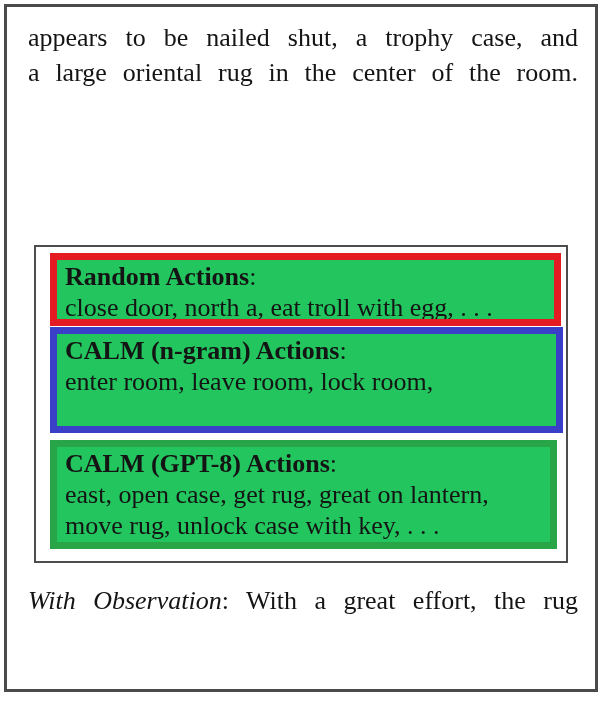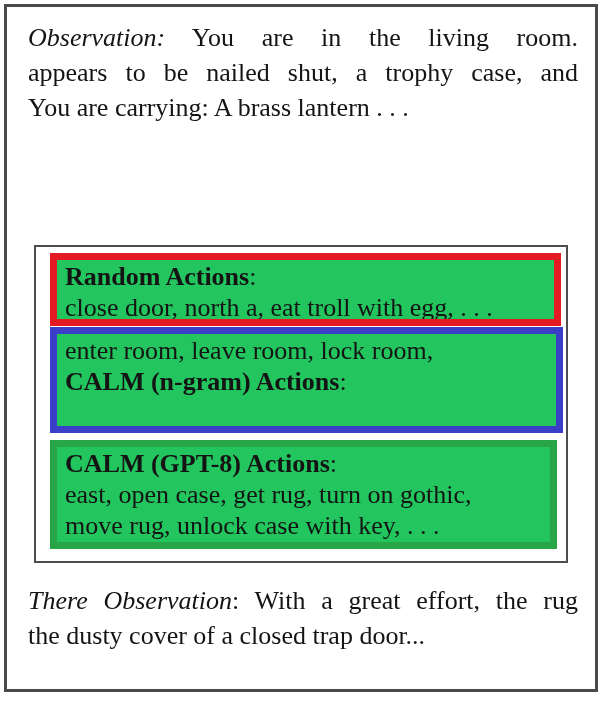--- a/index.html
+++ b/index.html
@@ -53,41 +53,39 @@
   .abox.gpt2   { top: 433px; width: 477px; height: 94px; border: 7px solid var(--gpt2_border, #28a547); }
   .bline { font-size: 26px; line-height: 31px; }
   .bline .b { font-weight: bold; }
 </style>
 </head>
 <body>
 
 <div class="frame">
 
   <div class="para obs">
-    <div class="tline j"><span class="it">Observation:</span><span> You are in the living room.</span></div>
     <div class="tline j">appears to be nailed shut, a trophy case, and</div>
-    <div class="tline">You are carrying: A brass lantern . . .</div>
+    <div class="tline j">a large oriental rug in the center of the room.</div>
   </div>
 
   <div class="inner-frame"></div>
 
   <div class="abox random">
     <div class="bline head"><span class="b">Random Actions</span><span>:</span></div>
     <div class="bline">close door, north a, eat troll with egg, . . .</div>
   </div>
 
   <div class="abox ngram">
+    <div class="bline head"><span class="b">CALM (n-gram) Actions</span><span>:</span></div>
     <div class="bline">enter room, leave room, lock room,</div>
-    <div class="bline head"><span class="b">CALM (n-gram) Actions</span><span>:</span></div>
   </div>
 
   <div class="abox gpt2">
     <div class="bline head"><span class="b">CALM (GPT-8) Actions</span><span>:</span></div>
-    <div class="bline">east, open case, get rug, turn on gothic,</div>
+    <div class="bline">east, open case, get rug, great on lantern,</div>
     <div class="bline">move rug, unlock case with key, . . .</div>
   </div>
 
   <div class="para next">
-    <div class="tline j"><span class="it">There Observation</span><span>:</span><span> With a great effort, the rug</span></div>
-    <div class="tline">the dusty cover of a closed trap door...</div>
+    <div class="tline j"><span class="it">With Observation</span><span>:</span><span> With a great effort, the rug</span></div>
   </div>
 
 </div>
 
 </body></html>

